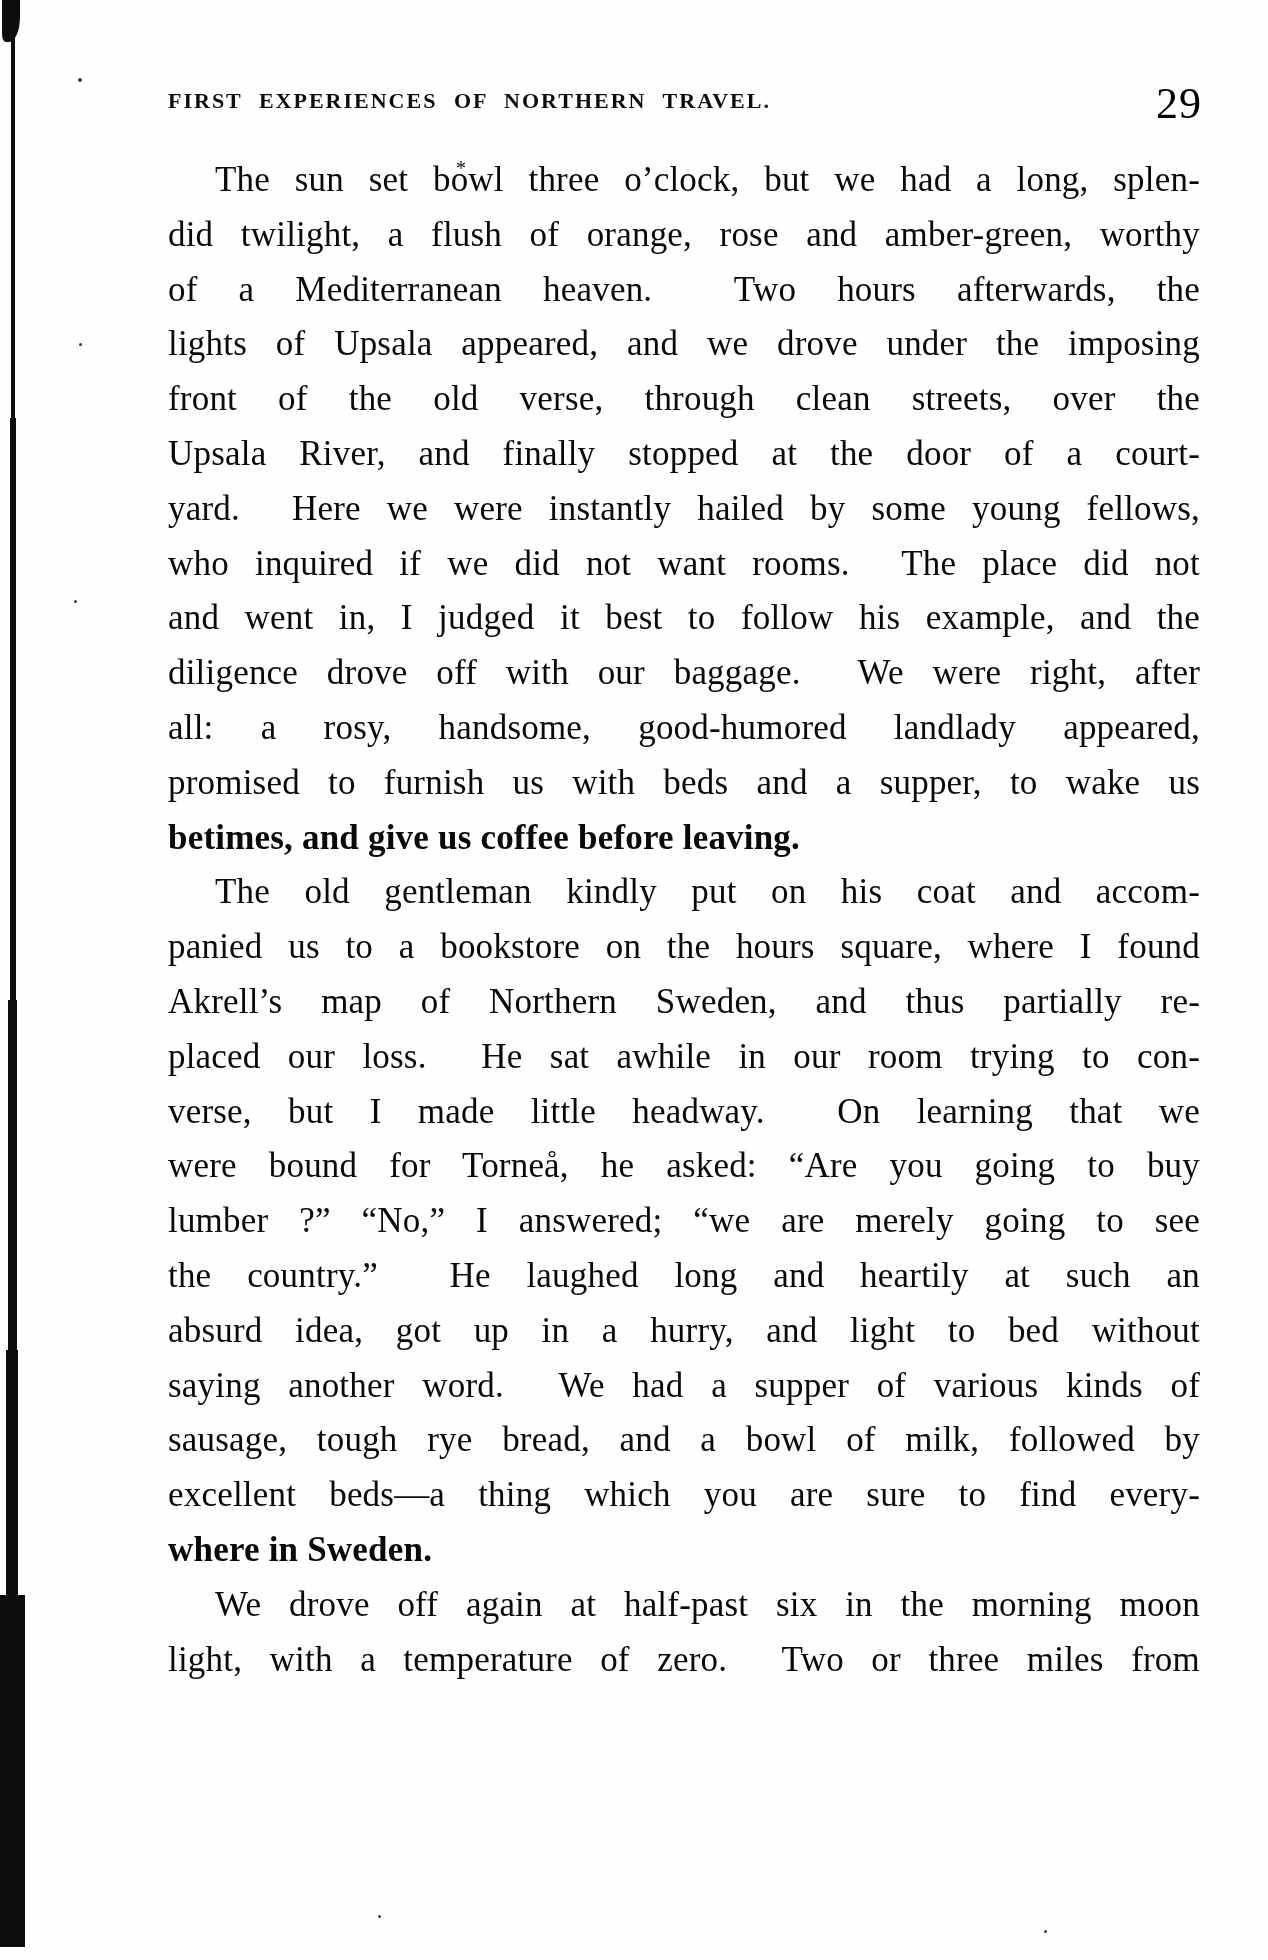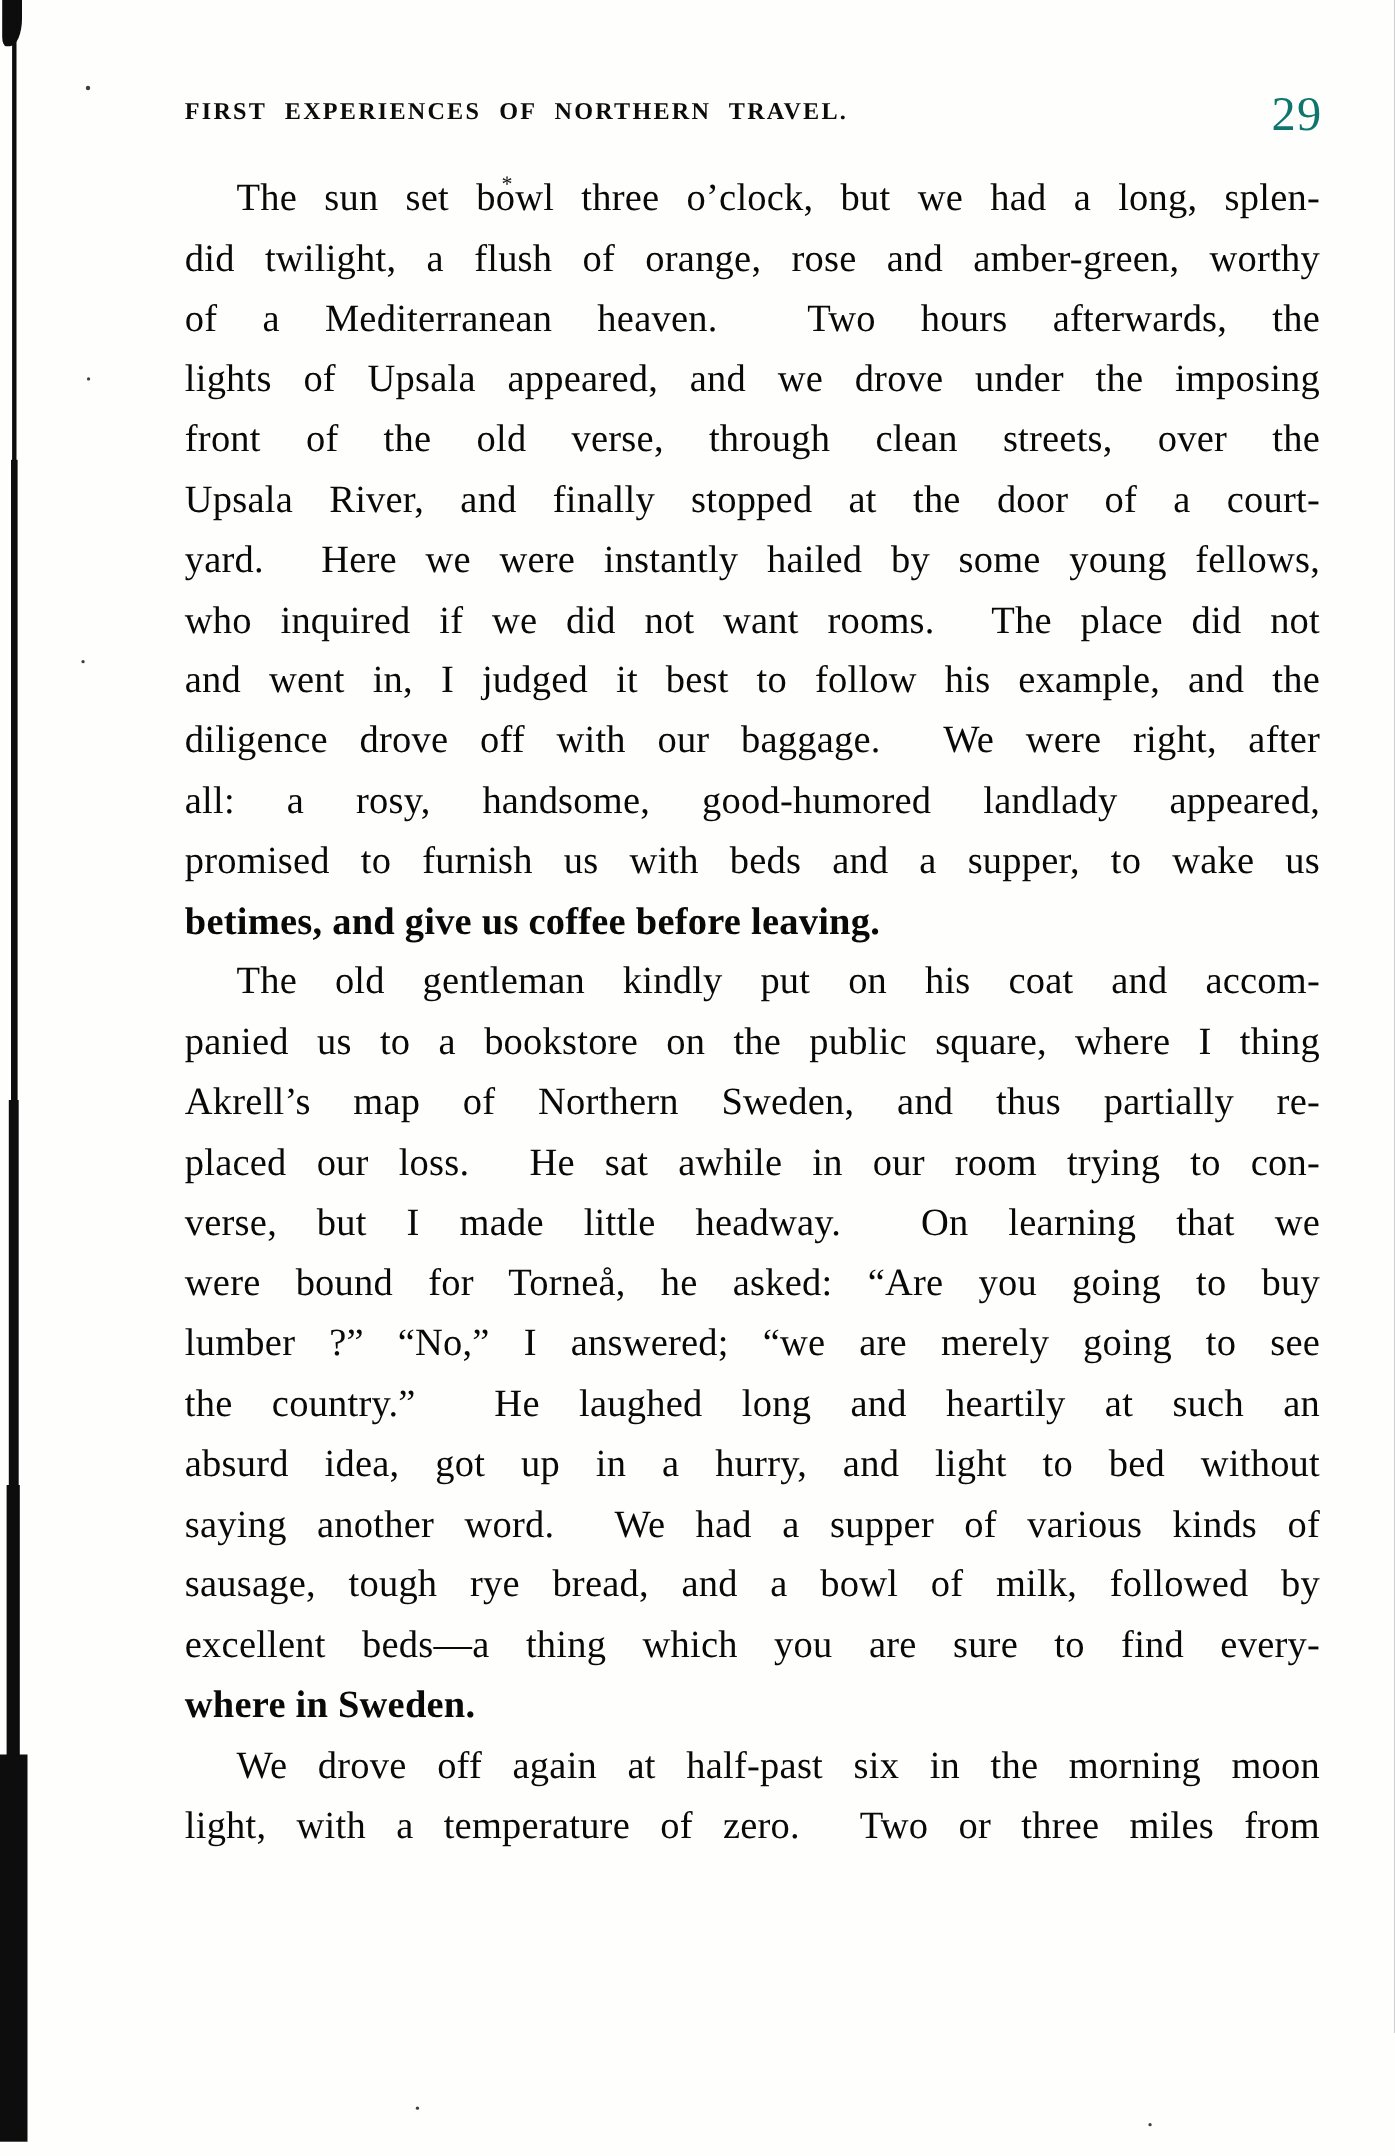--- a/index.html
+++ b/index.html
@@ -19,21 +19,21 @@
   .running-title{
     display:block;text-align:left;
     font-size:22px;font-weight:bold;
     letter-spacing:2px;word-spacing:9px;
     padding-top:6px;
     color:#0c0c0c;
   }
   .page-number{
     position:absolute;right:-2px;top:-4px;
     font-size:44px;font-weight:normal;
-    letter-spacing:1px;color:#0f766e;
+    letter-spacing:1px;color:#000000;
   }
   
   .body-text{
     position:absolute;left:168px;top:153px;width:1032px;
     font-size:35px;line-height:54.8px;
     letter-spacing:0.2px;
     color:#090909;
   }
   .para{margin:0;}
   .line{
@@ -93,21 +93,21 @@
         <div class="line">yard.&nbsp; Here we were instantly hailed by some young fellows,</div>
         <div class="line">who inquired if we did not want rooms.&nbsp; The place did not</div>
         <div class="line">and went in, I judged it best to follow his example, and the</div>
         <div class="line">diligence drove off with our baggage.&nbsp; We were right, after</div>
         <div class="line">all: a rosy, handsome, good-humored landlady appeared,</div>
         <div class="line">promised to furnish us with beds and a supper, to wake us</div>
         <div class="line flush-last">betimes, and give us coffee before leaving.</div>
       </div>
       <div class="para">
         <div class="line">The old gentleman kindly put on his coat and accom-</div>
-        <div class="line">panied us to a bookstore on the public square, where I thing</div>
+        <div class="line">panied us to a bookstore on the hours square, where I found</div>
         <div class="line">Akrell’s map of Northern Sweden, and thus partially re-</div>
         <div class="line">placed our loss.&nbsp; He sat awhile in our room trying to con-</div>
         <div class="line">verse, but I made little headway.&nbsp; On learning that we</div>
         <div class="line">were bound for Torneå, he asked: “Are you going to buy</div>
         <div class="line">lumber ?” “No,” I answered; “we are merely going to see</div>
         <div class="line">the country.”&nbsp; He laughed long and heartily at such an</div>
         <div class="line">absurd idea, got up in a hurry, and light to bed without</div>
         <div class="line">saying another word.&nbsp; We had a supper of various kinds of</div>
         <div class="line">sausage, tough rye bread, and a bowl of milk, followed by</div>
         <div class="line">excellent beds—a thing which you are sure to find every-</div>

